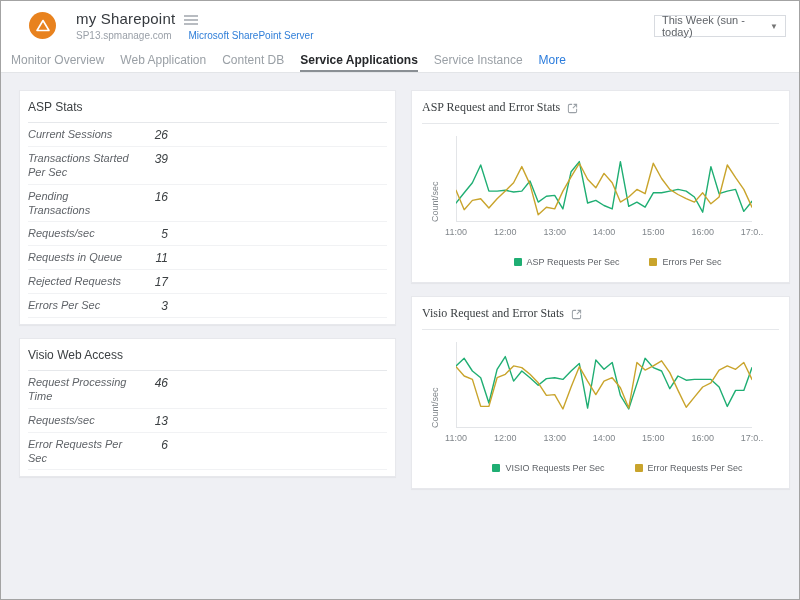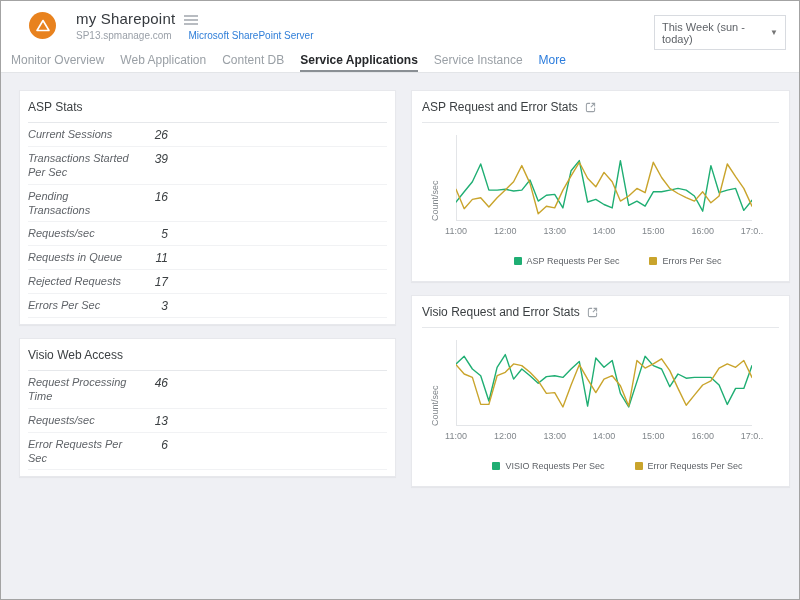--- a/index.html
+++ b/index.html
@@ -19,21 +19,21 @@
     display: flex; align-items: center; justify-content: center; flex: 0 0 auto;
   }
   .titles { margin-left: 20px; }
   .title-row { display: flex; align-items: center; gap: 9px; }
   .title-row h1 { font-size: 15px; font-weight: normal; color: #35393e; letter-spacing: .2px; }
   .menu-btn { display: inline-flex; cursor: pointer; padding-top: 2px; }
   .subtitle-row { font-size: 10px; margin-top: 3px; }
   .subtitle-row .host { color: #9aa0a8; }
   .subtitle-row a { color: #2f7ed8; text-decoration: none; margin-left: 14px; cursor: pointer; }
   .time-range {
-    position: absolute; top: 14px; right: 13px; width: 132px; height: 35px;
+    position: absolute; top: 14px; right: 13px; width: 132px; height: 22px;
     border: 1px solid #d8dbe0; background: #fff; display: flex; align-items: center;
     justify-content: space-between; padding: 0 7px; font-size: 11px; color: #5f6368;
     cursor: pointer;
   }
   .time-range .caret { font-size: 8px; color: #757575; }
   
   .tabs {
     background: #fff; height: 23px; display: flex; align-items: stretch;
     padding-left: 10px; gap: 16px; border-bottom: 1px solid #e3e5e8;
     font-size: 12px; color: #9aa0a6;
@@ -50,21 +50,21 @@
   .stats-card { padding: 0 8px; }
   .stats-card .card-title { font-size: 12px; color: #3c4043; padding: 9px 0 8px; border-bottom: 1px solid #e6e8eb; }
   .stat-row { display: flex; align-items: flex-start; padding: 4px 0; border-bottom: 1px solid #f1f2f4; font-style: italic; }
   .stat-label { width: 104px; font-size: 11px; line-height: 1.3; color: #5f6368; }
   .stat-value { width: 36px; text-align: right; font-size: 12px; color: #3c4043; padding-top: 1px; }
   .stats-card .rows { padding-bottom: 6px; }
   
   .chart-card { padding: 0 10px; }
   .chart-card .card-title-row {
     display: flex; align-items: center; gap: 7px; padding: 9px 0 8px;
-    border-bottom: 1px solid #e6e8eb; font-size: 12px; color: #3c4043;
+    border-bottom: 1px solid #e6e8eb; font-size: 12px; color: #3c4043; font-family: Liberation Serif, serif;
   }
   .expand-btn { display: inline-flex; cursor: pointer; padding-top: 1px; }
   .chart-wrap { position: relative; padding: 12px 0 0 34px; }
   .ylabel {
     position: absolute; left: 8px; top: 12px; height: 86px;
     display: flex; align-items: center;
     writing-mode: vertical-rl; transform: rotate(180deg);
     font-size: 9px; color: #80868b;
   }
   .plot svg { display: block; }

